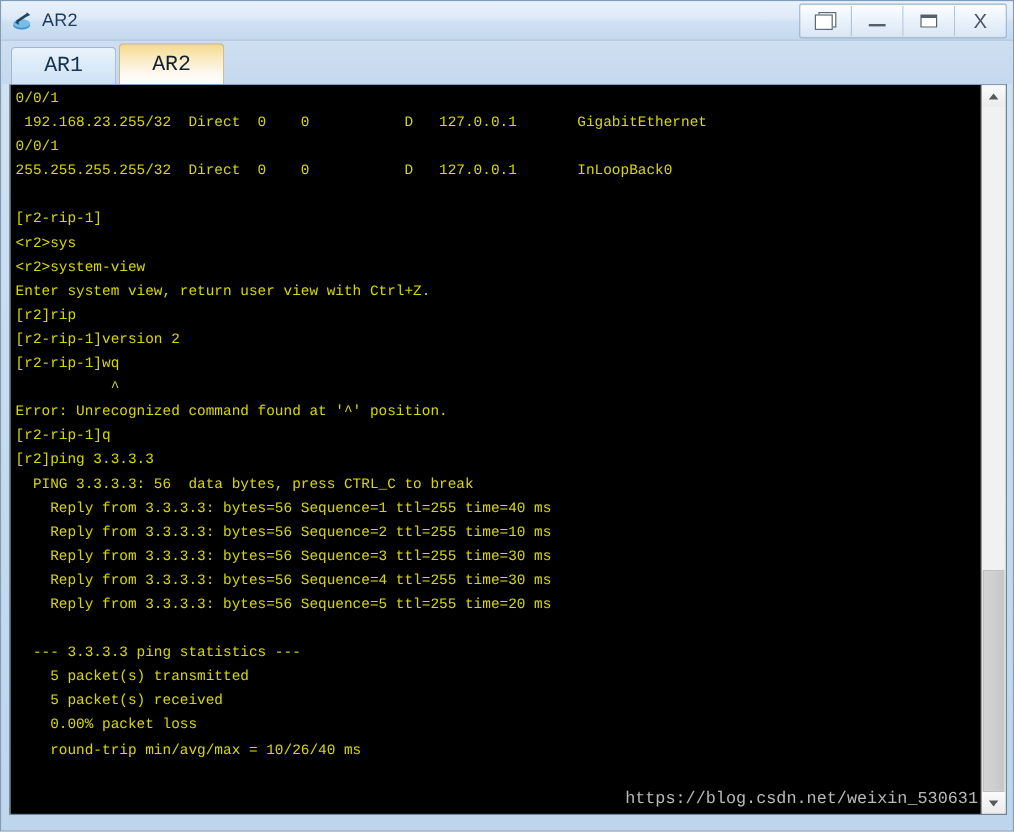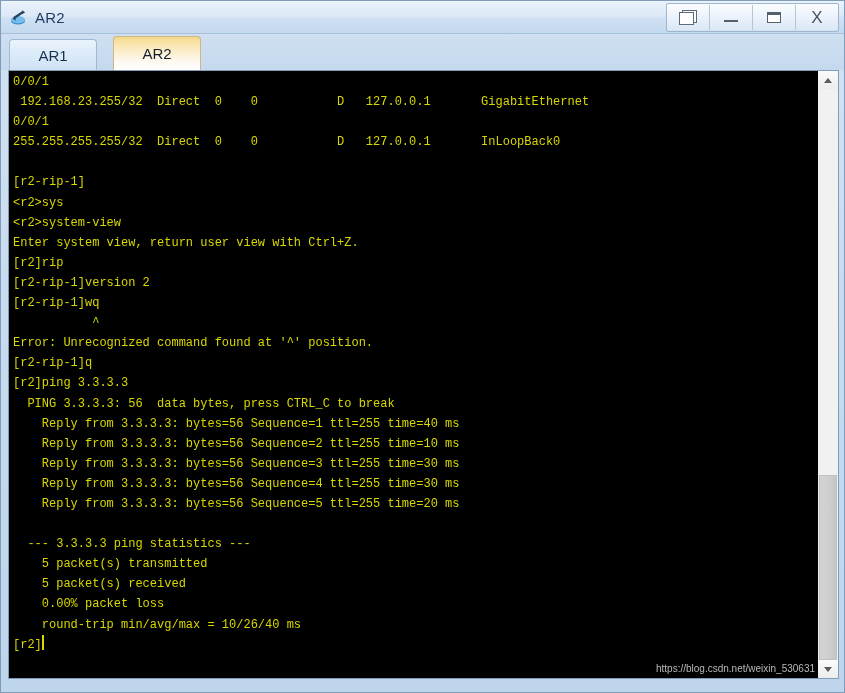--- a/index.html
+++ b/index.html
@@ -115,32 +115,33 @@
     height: 36px;
     box-sizing: border-box;
     padding-left: 8px;
     display: flex;
     align-items: flex-end;
     background: linear-gradient(180deg, #cfdff1 0%, #c5d8ee 100%);
   }
   .tab {
     height: 31px;
     min-width: 88px;
-    margin-right: 16px;
+    margin-right: 2px;
     display: flex;
     align-items: center;
     justify-content: center;
     box-sizing: border-box;
     border: 1px solid #9fb9d2;
     border-bottom: none;
     border-radius: 4px 4px 0 0;
-    font-size: 15px;
+    font-size: 18px;
     color: #16324f;
     background: linear-gradient(180deg, #eaf3fc 0%, #dcebf9 45%, #cfe2f4 100%);
     cursor: default;
+    font-family: Liberation Mono, monospace;
   }
   .tab.active {
     height: 34px;
     background: linear-gradient(180deg, #f5d98c 0%, #fae9bc 32%, #fdf8ef 72%, #ffffff 100%);
     border-color: #cdb784;
     color: #14202e;
     position: relative;
     z-index: 2;
   }
 
@@ -176,22 +177,22 @@
     display: inline-block;
     width: 2px;
     height: 15px;
     background: #d8d800;
     vertical-align: -2px;
   }
   .watermark {
     position: absolute;
     right: 2px;
     bottom: 4px;
-    font-family: Liberation Sans, sans-serif;
-    font-size: 10px;
+    font-family: Liberation Mono, monospace;
+    font-size: 14px;
     color: #b9b9b9;
     white-space: nowrap;
     pointer-events: none;
   }
 
   
   .vscroll {
     flex: none;
     width: 20px;
     background: #f0f0f0;
@@ -303,21 +304,20 @@
     Reply from 3.3.3.3: bytes=56 Sequence=3 ttl=255 time=30 ms
     Reply from 3.3.3.3: bytes=56 Sequence=4 ttl=255 time=30 ms
     Reply from 3.3.3.3: bytes=56 Sequence=5 ttl=255 time=20 ms
 
   --- 3.3.3.3 ping statistics ---
     5 packet(s) transmitted
     5 packet(s) received
     0.00% packet loss
     round-trip min/avg/max = 10/26/40 ms
 </pre>
-      <pre class="term-pre" style="padding-top:0"><span>[r2]</span><span class="cursor-block"></span></pre>
       <div class="watermark">https://blog.csdn.net/weixin_530631</div>
     </div>
     <div class="vscroll">
       <div class="scroll-btn">
         <span class="arrow-up"></span>
       </div>
       <div class="scroll-track">
         <div class="scroll-thumb"></div>
       </div>
       <div class="scroll-btn">

